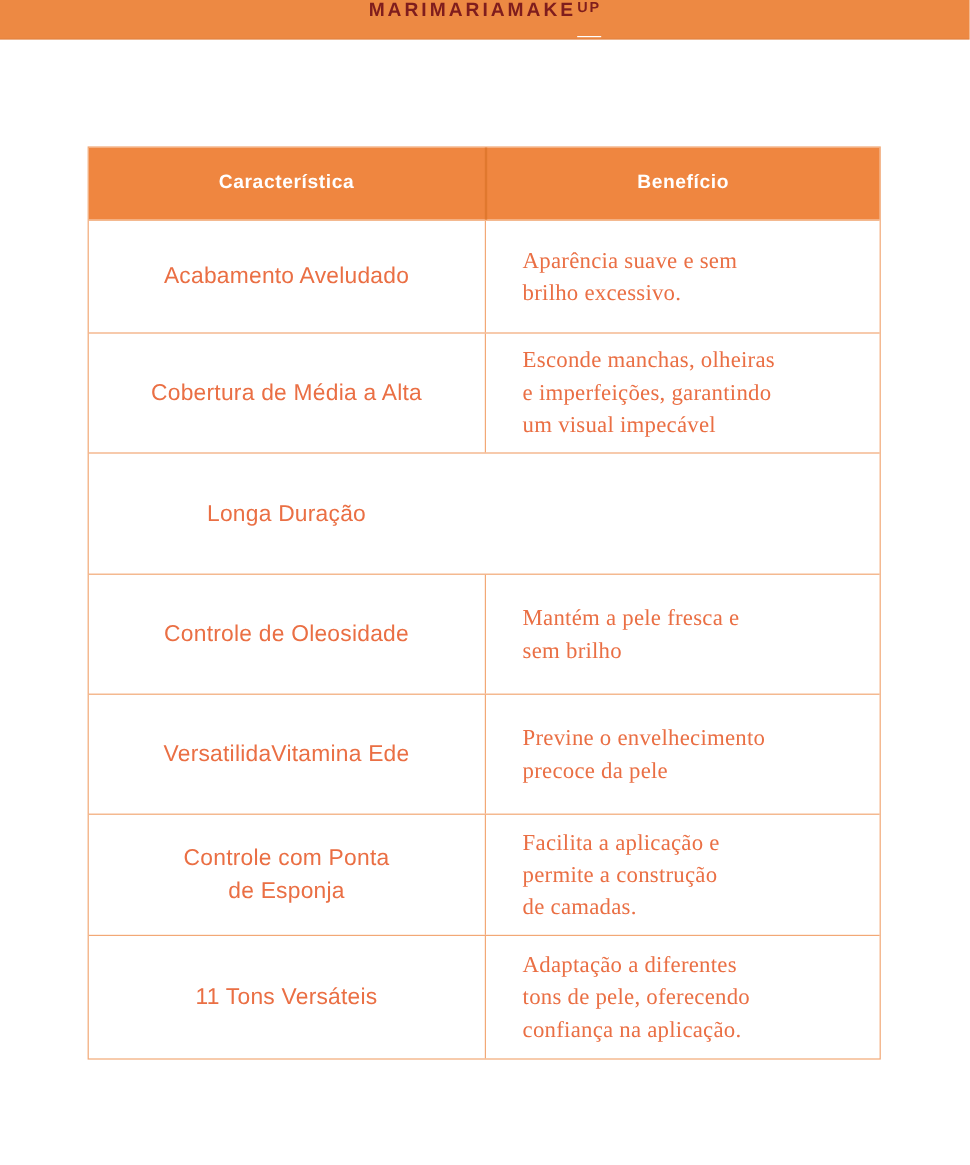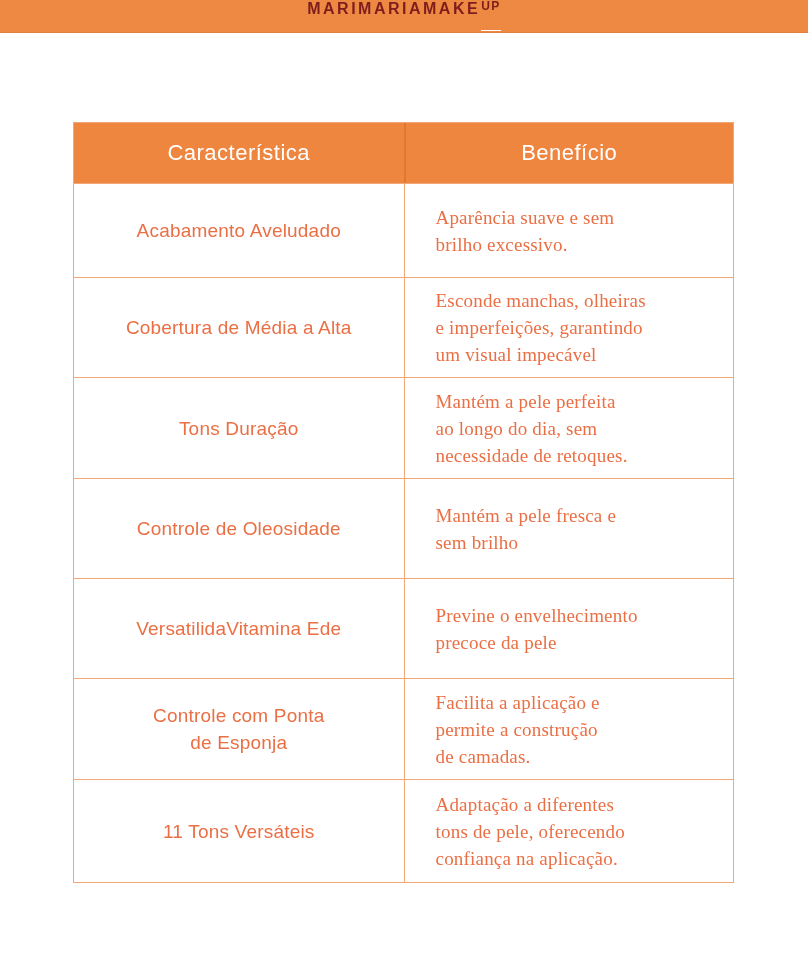--- a/index.html
+++ b/index.html
@@ -60,22 +60,22 @@
     display: flex;
     height: 60px;
     background: var(--header-fill);
   }
   .thead .hcell {
     width: 50%;
     display: flex;
     align-items: center;
     justify-content: center;
     color: var(--header-text);
-    font-size: 22px;
-    font-weight: 400;
+    font-size: 16px;
+    font-weight: 700;
     letter-spacing: 0.5px;
   }
   .thead .hcell + .hcell {
     border-left: 2px solid var(--header-divider);
   }
   .trow {
     display: flex;
     border-top: 1px solid var(--border);
     color: var(--cell-text);
     font-size: 19px;
@@ -131,24 +131,21 @@
     <div class="benefit">Aparência suave e sem
 brilho excessivo.</div>
   </div>
   <div class="trow r2">
     <div class="feature">Cobertura de Média a Alta</div>
     <div class="benefit">Esconde manchas, olheiras
 e imperfeições, garantindo
 um visual impecável</div>
   </div>
   <div class="trow r3">
-    <div class="feature">Tons Duração</div>
-    <div class="benefit">Mantém a pele perfeita
-ao longo do dia, sem
-necessidade de retoques.</div>
+    <div class="feature">Longa Duração</div>
   </div>
   <div class="trow r4">
     <div class="feature">Controle de Oleosidade</div>
     <div class="benefit">Mantém a pele fresca e
 sem brilho</div>
   </div>
   <div class="trow r5">
     <div class="feature">VersatilidaVitamina Ede</div>
     <div class="benefit">Previne o envelhecimento
 precoce da pele</div>

